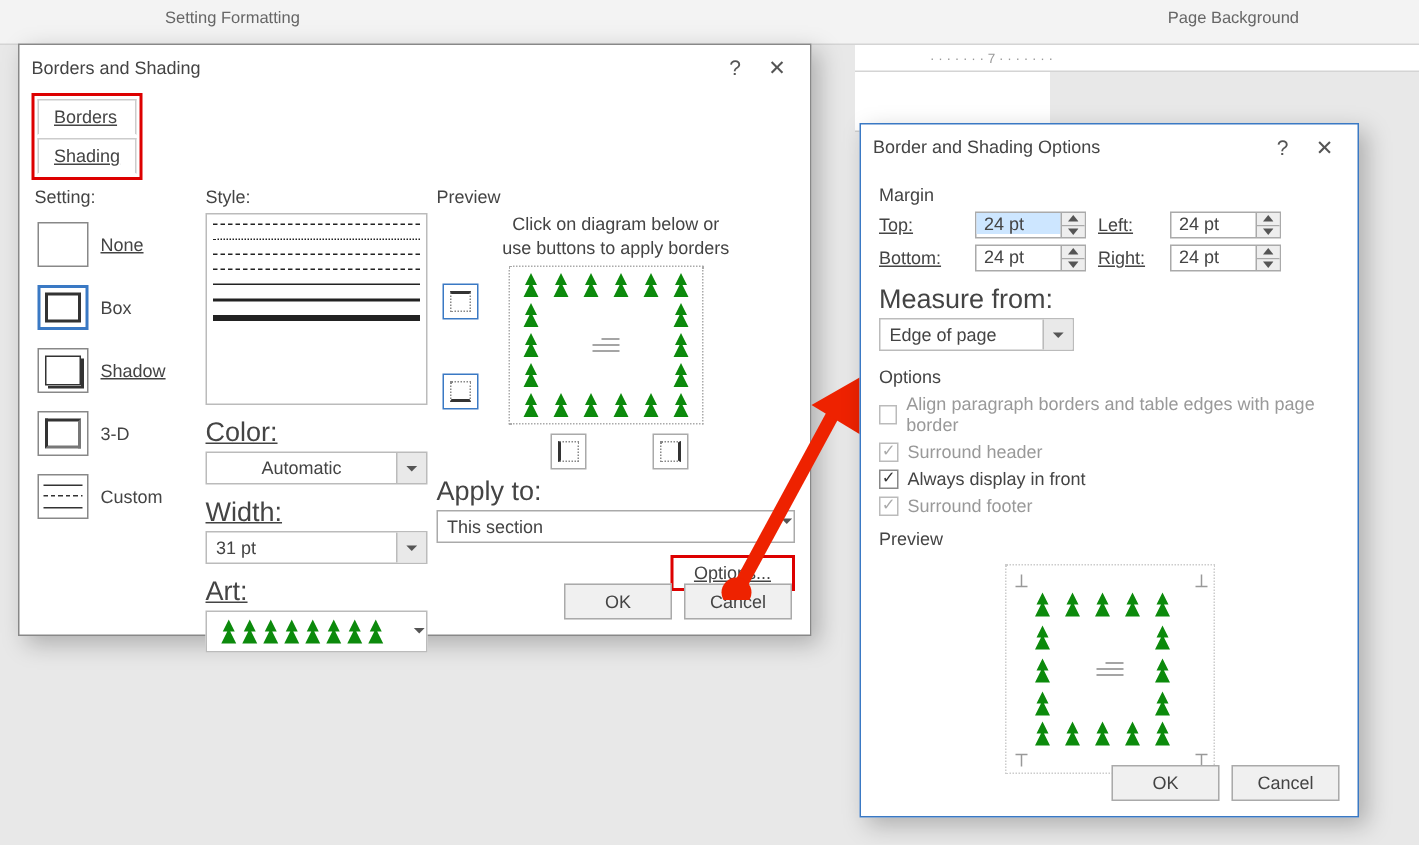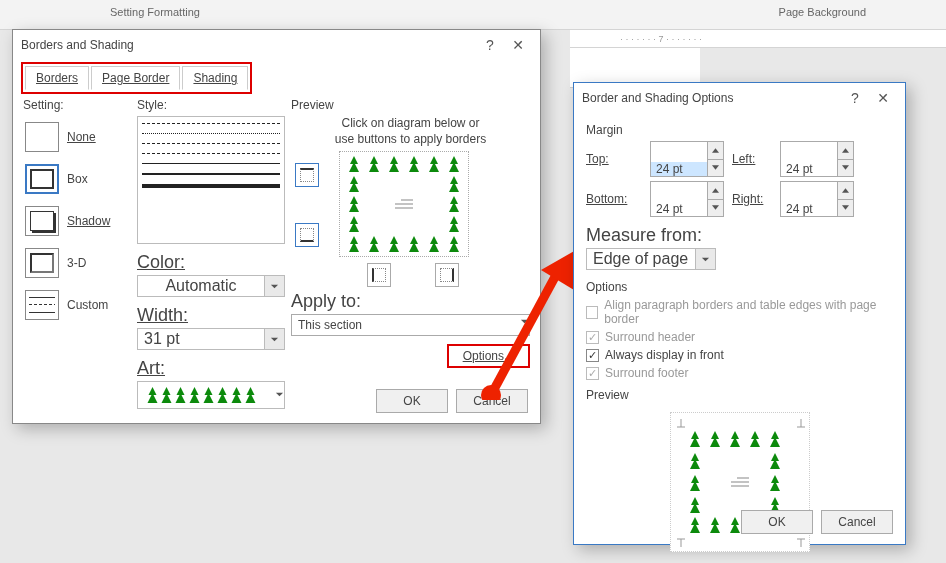--- a/index.html
+++ b/index.html
@@ -59,20 +59,21 @@
   }
   .titlebar .title { flex: 1; }
   .titlebar .btn { width: 28px; text-align: center; font-size: 14px; color: #555; cursor: pointer; }
   .tabs-row {
     margin: 2px 8px 0 8px;
     display: flex;
     gap: 2px;
     border: 2px solid #d00;
     padding: 2px;
     width: fit-content;
+    flex-direction: column;
   }
   .tab {
     padding: 4px 10px;
     border: 1px solid #ccc;
     border-bottom: 1px solid #fff;
     background: #fff;
     cursor: pointer;
     font-size: 12px;
   }
   .tab .ul { text-decoration: underline; }
@@ -123,31 +124,31 @@
   .style-line.dashdot { border-top-style: dashed; }
   .style-line.solid { border-top: 1.5px solid #222; }
   .style-line.thick { border-top: 2.5px solid #222; }
   .style-line.thicker { border-top: 4px solid #222; }
   .mini-label { font-size: 18px; margin-top: 8px; margin-bottom: 2px; }
   .mini-label .ul { text-decoration: underline; }
   .dropdown {
     display: flex; align-items: center; height: 22px;
     border: 1px solid #bbb; background: #fff;
   }
-  .dropdown .val { flex:1; padding: 0 6px; font-size: 16px; }
+  .dropdown .val { flex:1; padding: 0 6px; font-size: 12px; }
   .dropdown .dd-btn {
     width: 20px; height: 100%;
     border-left: 1px solid #bbb;
     background: #e9e9e9;
     display:flex; align-items:center; justify-content:center;
     cursor:pointer;
   }
   .dd-btn svg { width:9px; height:9px; }
   .spinner {
-    display:flex; align-items:flex-end; height:36px; border:1px solid #aaa; background:#fff;
+    display:flex; align-items:flex-start; height:18px; border:1px solid #aaa; background:#fff;
   }
   .spinner .sval { flex:1; padding:0 5px; font-size:12px; }
   .spinner .spbtns { display:flex; flex-direction:column; width:16px; border-left:1px solid #aaa; height:100%;}
   .spinner .spbtns div { flex:1; display:flex; align-items:center; justify-content:center; background:#eee; cursor:pointer;}
   .spinner .spbtns div:first-child { border-bottom:1px solid #aaa; }
   .spinner .spbtns svg { width:7px; height:5px; }
   .art-box {
     display:flex; align-items:center; height:28px; border:1px solid #bbb; background:#fff;
   }
   .art-trees { flex:1; display:flex; gap:1px; padding:0 2px; }
@@ -232,21 +233,20 @@
 <div class="page-bg"></div>
 
 <div class="dialog dlg1">
   <div class="titlebar">
     <span class="title">Borders and Shading</span>
     <span class="btn">?</span>
     <span class="btn">✕</span>
   </div>
   <div class="tabs-row">
     <div class="tab"><span class="ul">Borders</span></div>
-    <div class="tab"><span class="ul">Page Border</span></div>
     <div class="tab"><span class="ul">Shading</span></div>
   </div>
   <div class="body1">
     <div class="col-setting">
       <div class="section-label">Setting:</div>
       <div class="setting-item">
         <div class="setting-icon none"></div>
         <div class="setting-label"><span class="ul">None</span></div>
       </div>
       <div class="setting-item">

